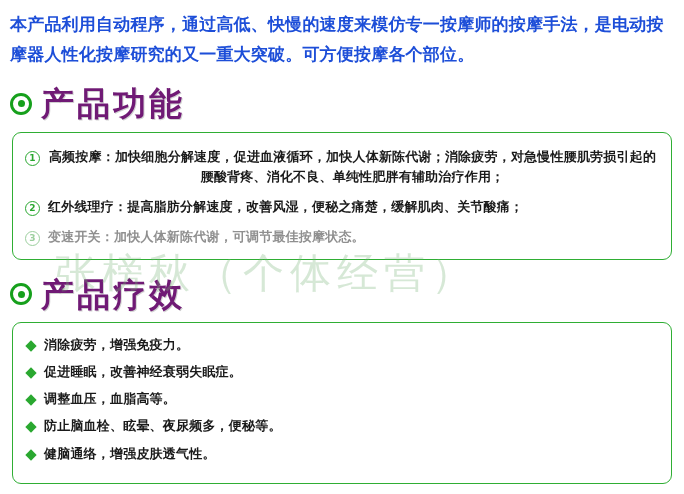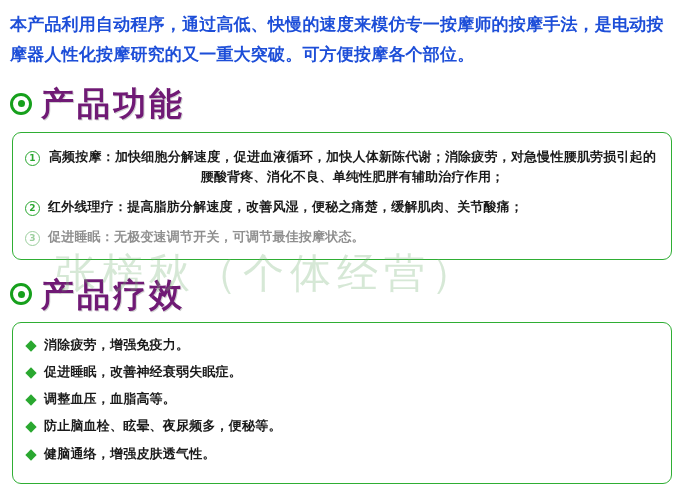--- a/index.html
+++ b/index.html
@@ -160,21 +160,21 @@
     <div class="item">
       <span class="num">1</span>
       <span class="item-text">高频按摩：加快细胞分解速度，促进血液循环，加快人体新陈代谢；消除疲劳，对急慢性腰肌劳损引起的腰酸背疼、消化不良、单纯性肥胖有辅助治疗作用；</span>
     </div>
     <div class="item">
       <span class="num">2</span>
       <span class="item-text">红外线理疗：提高脂肪分解速度，改善风湿，便秘之痛楚，缓解肌肉、关节酸痛；</span>
     </div>
     <div class="item faded">
       <span class="num">3</span>
-      <span class="item-text">促进睡眠：无极变速调节开关，可调节最佳按摩状态。</span>
+      <span class="item-text">变速开关：加快人体新陈代谢，可调节最佳按摩状态。</span>
     </div>
   </div>
 
   <div class="section-head">
     <span class="head-bullet"></span>
     <span class="head-text">产品疗效</span>
   </div>
 
   <div class="box tall">
     <div class="item compact">

